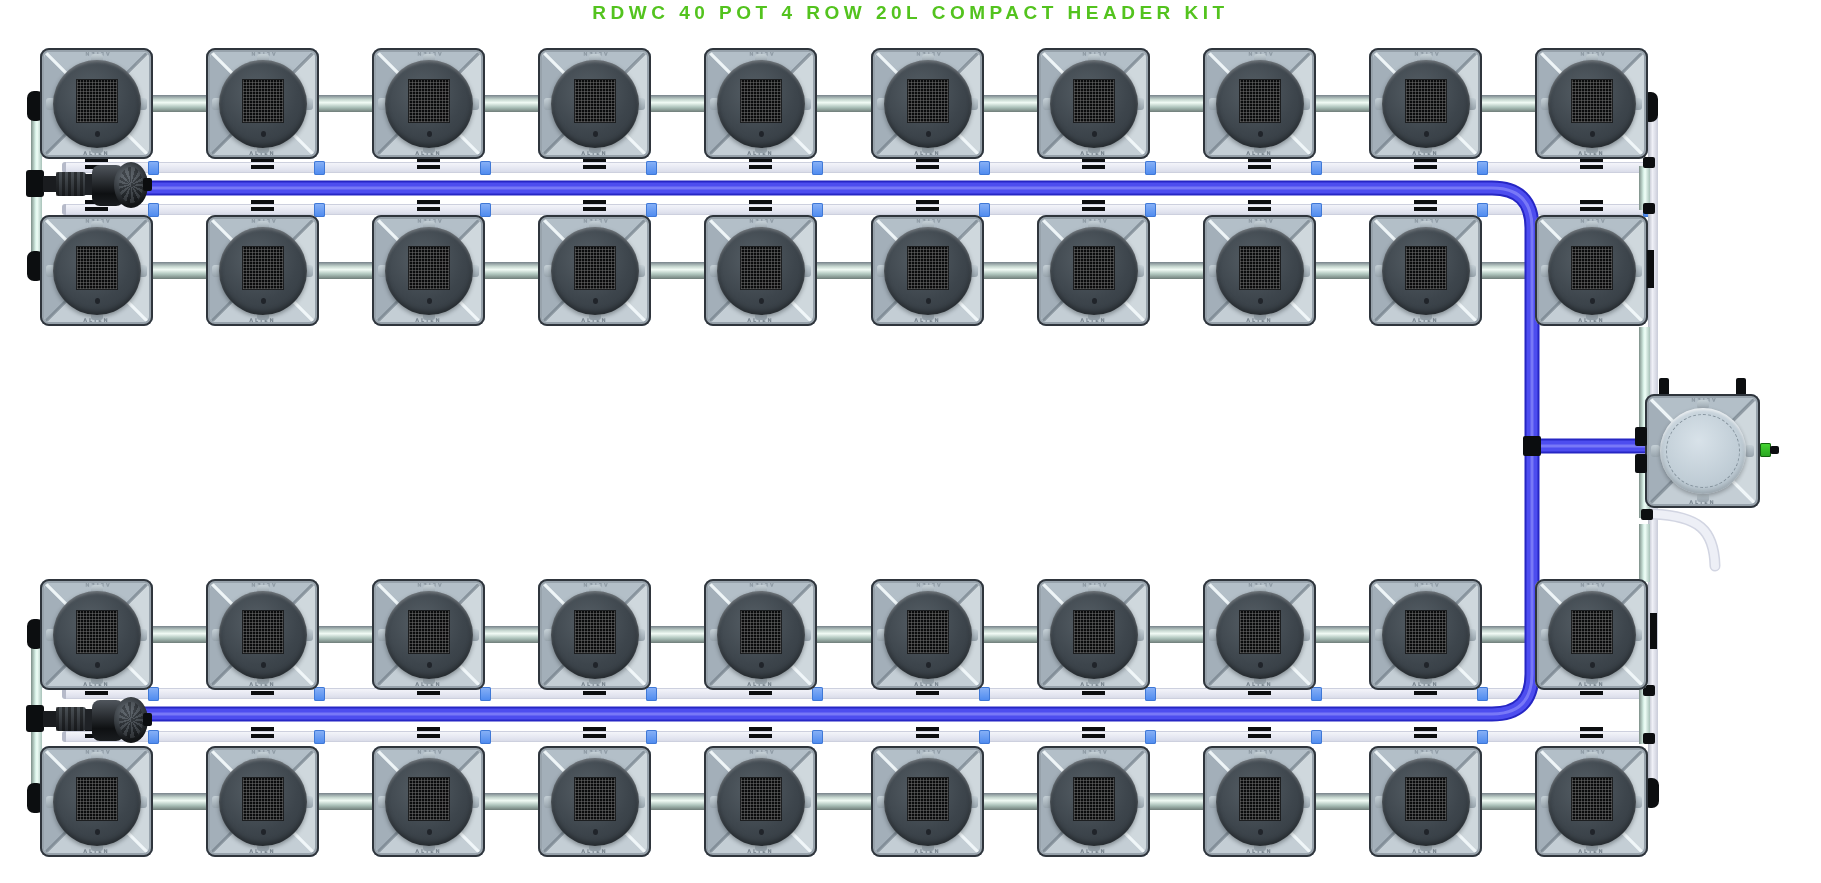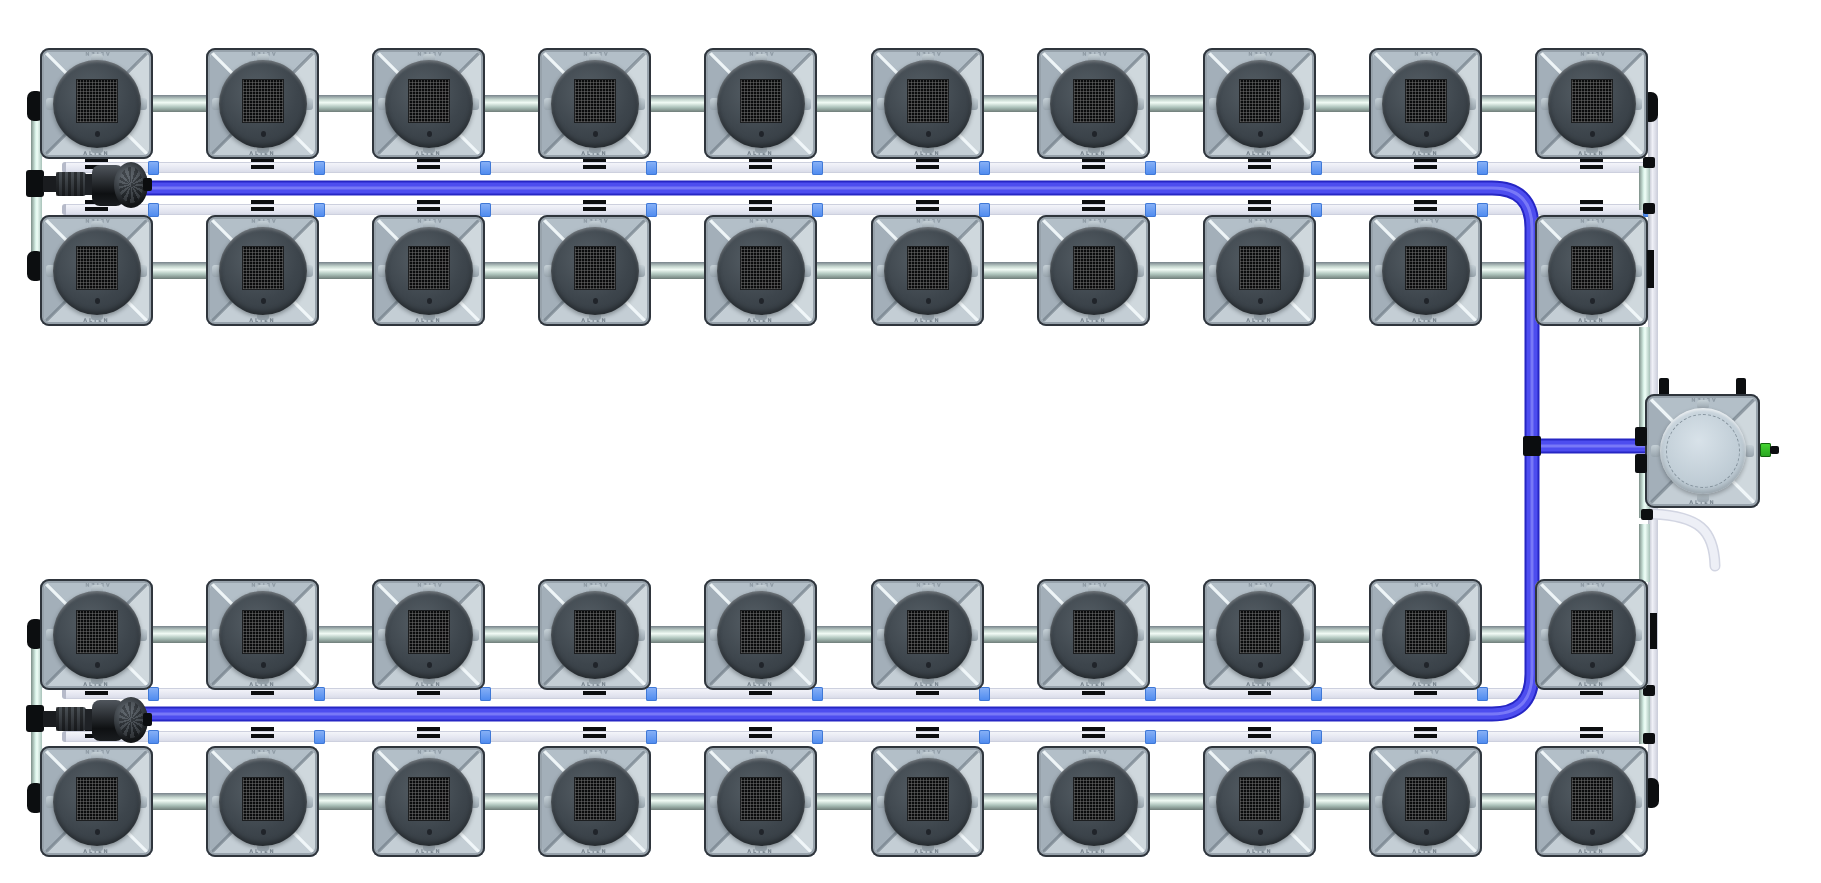--- a/index.html
+++ b/index.html
@@ -89,20 +89,21 @@
   .pump .nub{position:absolute;left:117px;top:17px;width:9px;height:13px;background:#0b0d0f;border-radius:2px;}
 
   .post{position:absolute;width:10px;height:16px;background:#0c0e10;border-radius:2px 2px 0 0;}
   .greenfit{position:absolute;width:11px;height:14px;border-radius:2px;
       background:linear-gradient(180deg,#46d732,#27a31f);box-shadow:inset 0 0 0 1px #12610e;}
 </style>
 </head>
 <body>
 
 <div id="canvas">
+  <div class="title" style="color: rgb(83, 195, 30);">RDWC 40 POT 4 ROW 20L COMPACT HEADER KIT</div>
 
   <div class="ph" style="left: 147px; top: 95px; width: 65px;"></div>
     <div class="ph" style="left: 313px; top: 95px; width: 65px;"></div>
     <div class="ph" style="left: 479px; top: 95px; width: 65px;"></div>
     <div class="ph" style="left: 645px; top: 95px; width: 65px;"></div>
     <div class="ph" style="left: 811px; top: 95px; width: 65px;"></div>
     <div class="ph" style="left: 978px; top: 95px; width: 65px;"></div>
     <div class="ph" style="left: 1144px; top: 95px; width: 65px;"></div>
     <div class="ph" style="left: 1310px; top: 95px; width: 65px;"></div>
     <div class="ph" style="left: 1476px; top: 95px; width: 65px;"></div>

